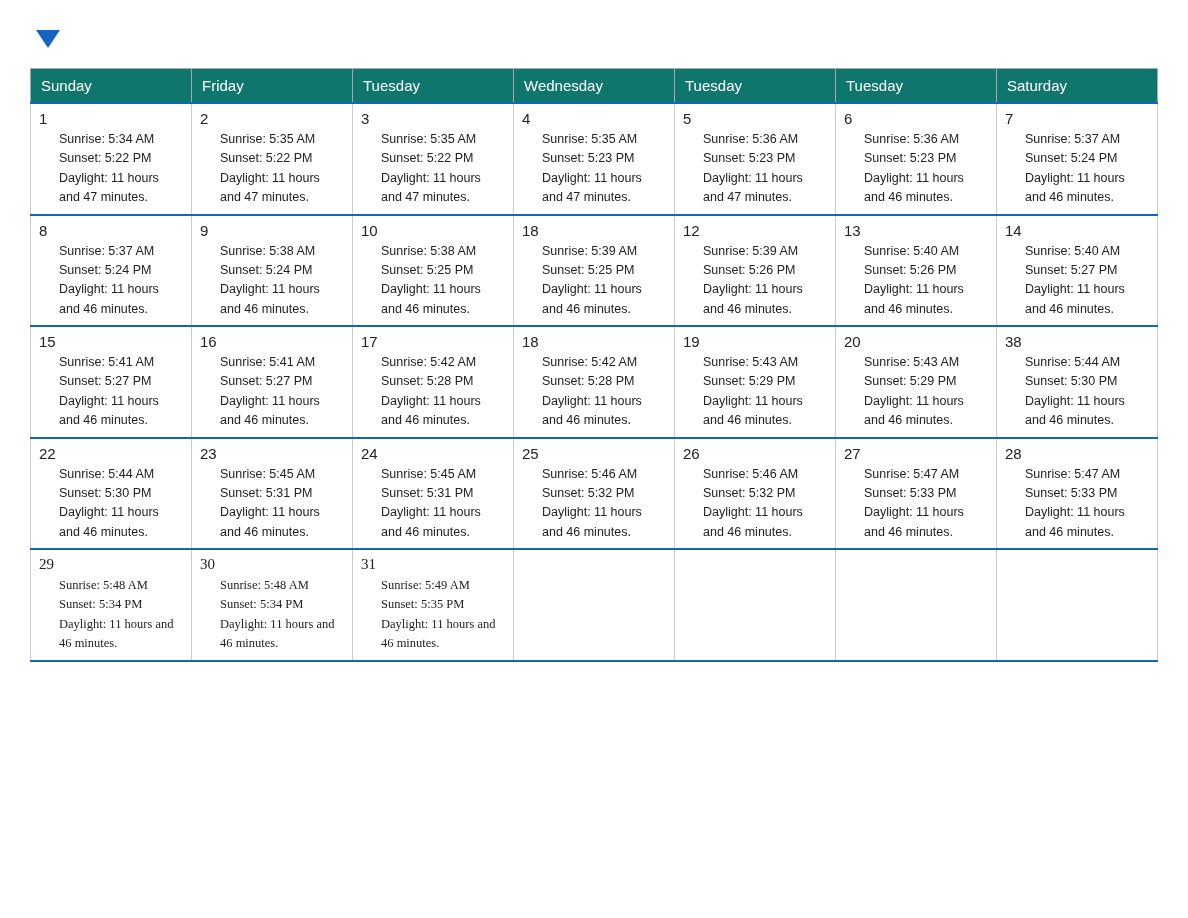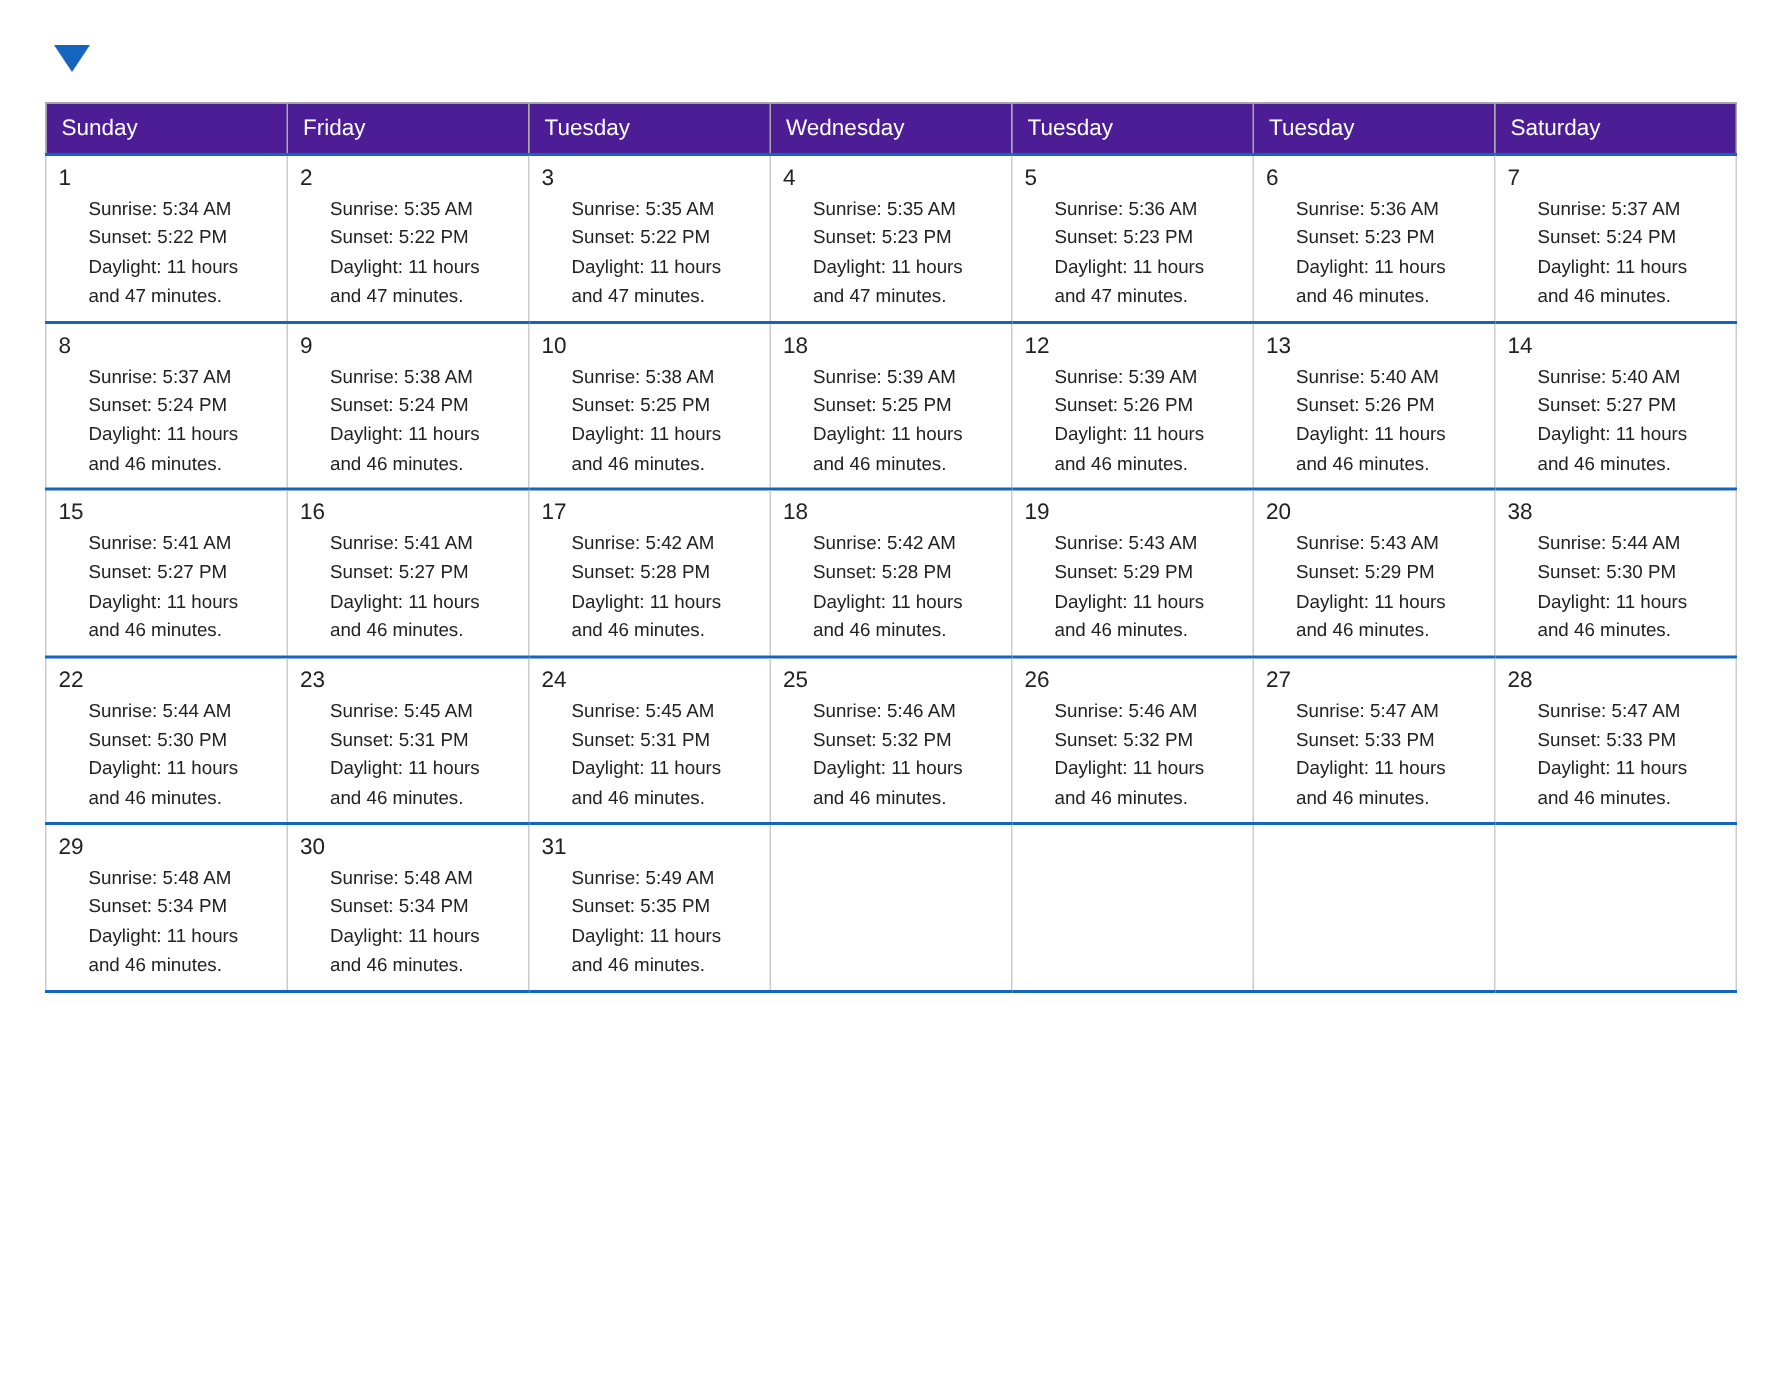--- a/index.html
+++ b/index.html
@@ -59,39 +59,40 @@
       font-size: 22px;
       color: #333;
       margin-top: 4px;
     }
     .calendar-table {
       width: 100%;
       border-collapse: collapse;
       table-layout: fixed;
     }
     .calendar-table th {
-      background-color: #4c1d95;
+      background-color: #0f766e;
       color: #fff;
       font-size: 15px;
       font-weight: normal;
       padding: 8px 10px;
       text-align: left;
       border: 1px solid #aaa;
     }
     .calendar-table td {
       vertical-align: top;
       padding: 6px 8px;
       border: 1px solid #ccc;
       font-size: 13px;
       color: #222;
       min-height: 90px;
       height: 110px;
     }
     .calendar-table tr:last-child td {
       border-bottom: 2px solid #1565c0;
+      font-family: Liberation Serif, serif;
     }
     .calendar-table tbody tr:first-child td {
       border-top: 2px solid #1565c0;
     }
     .day-number {
       font-size: 15px;
       font-weight: normal;
       margin-bottom: 3px;
       display: block;
     }

